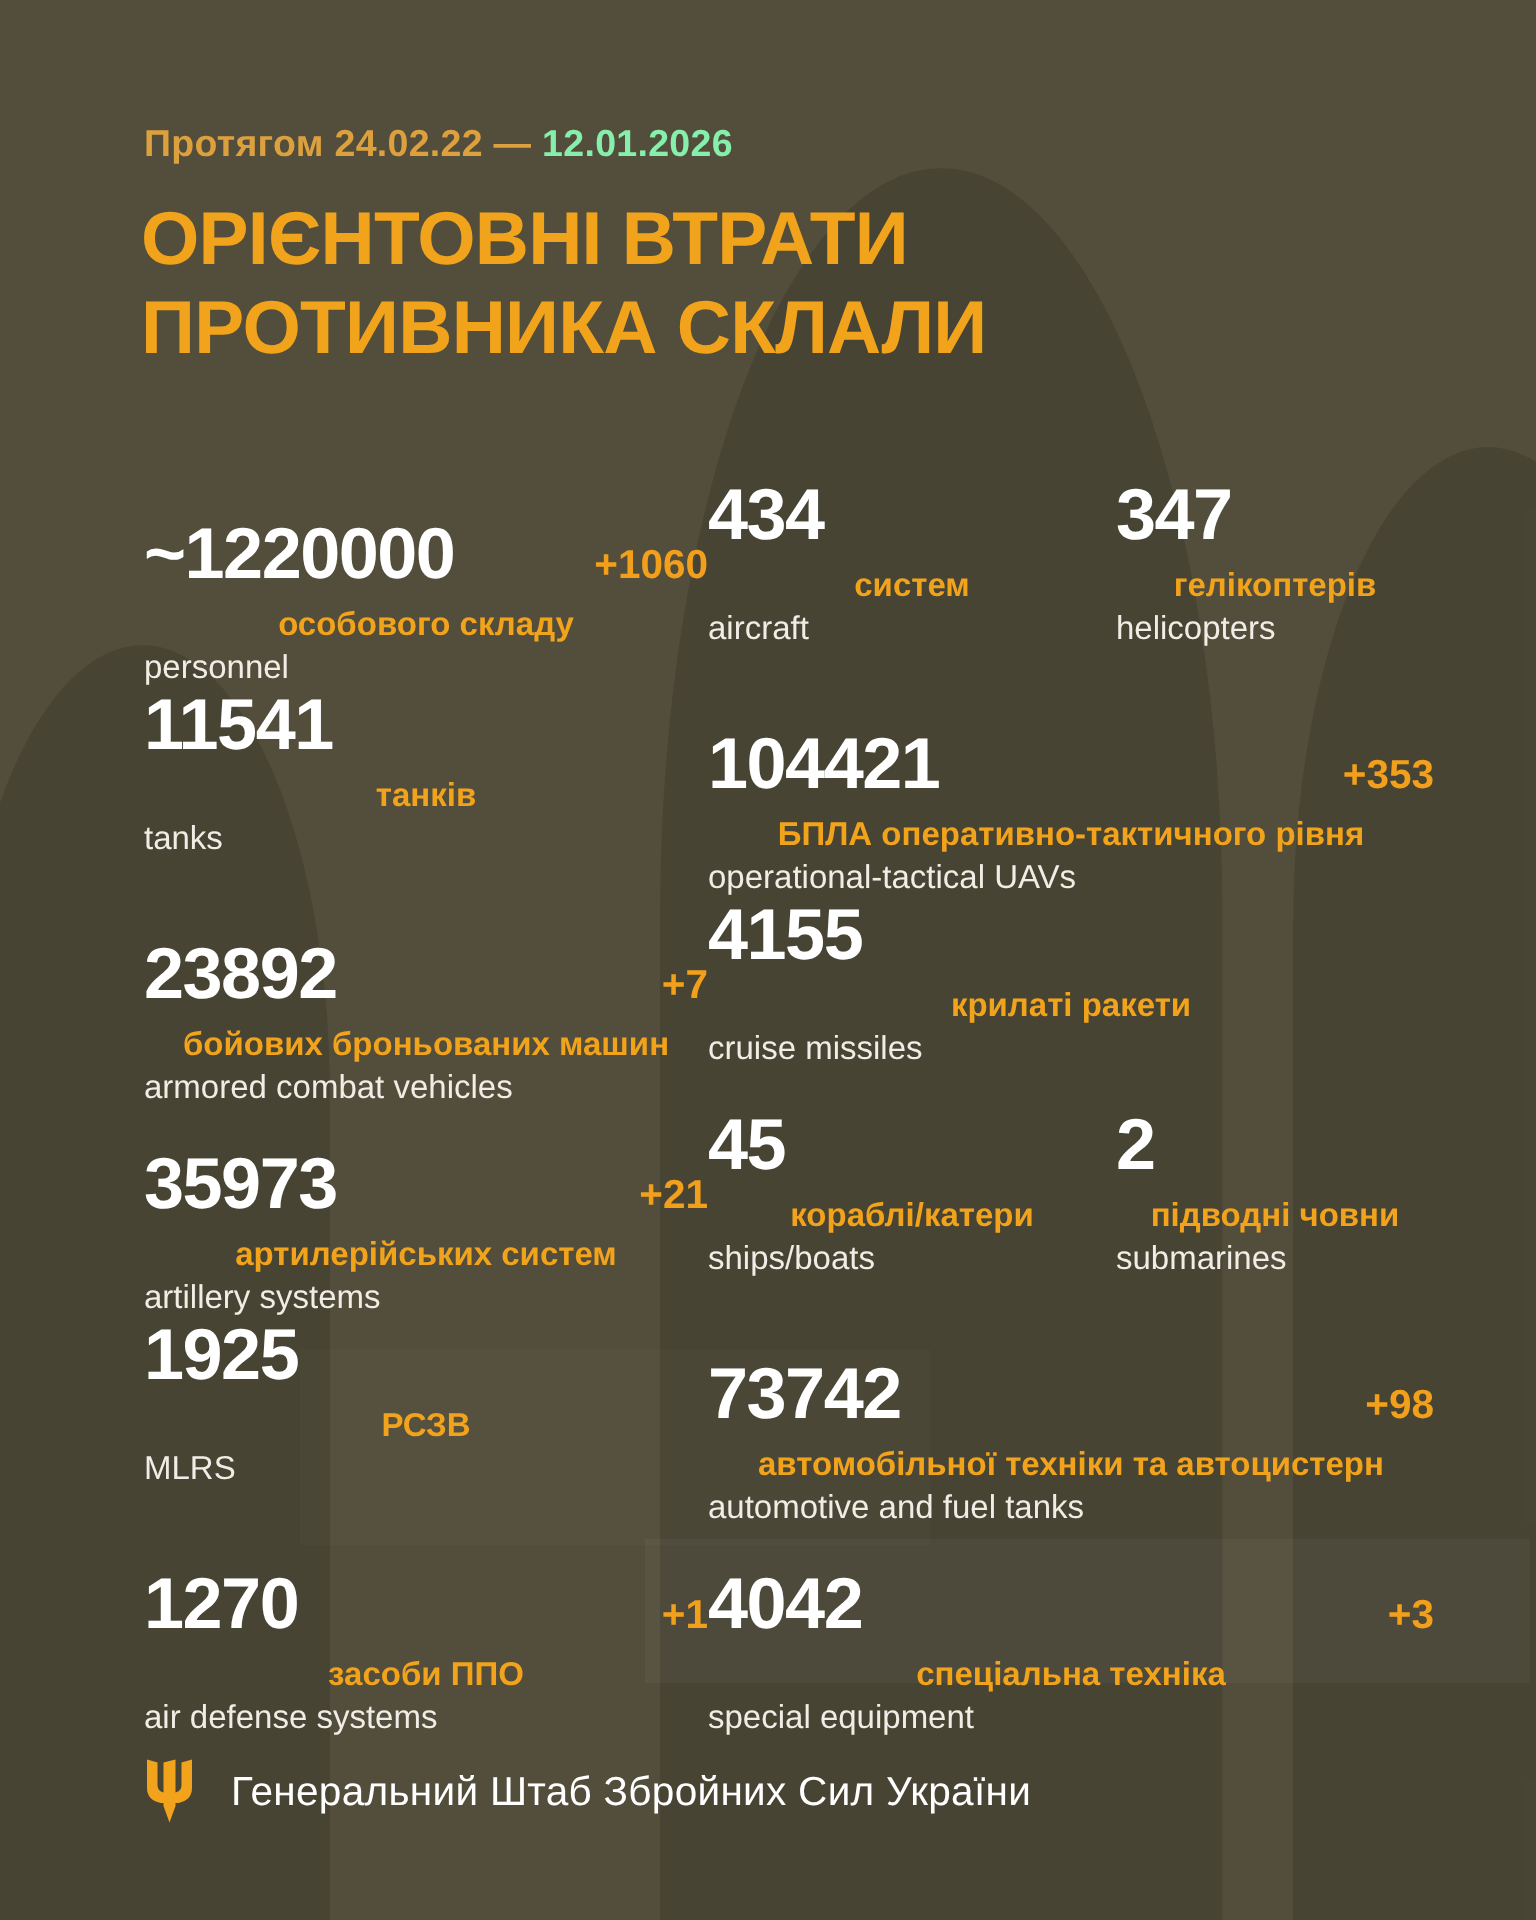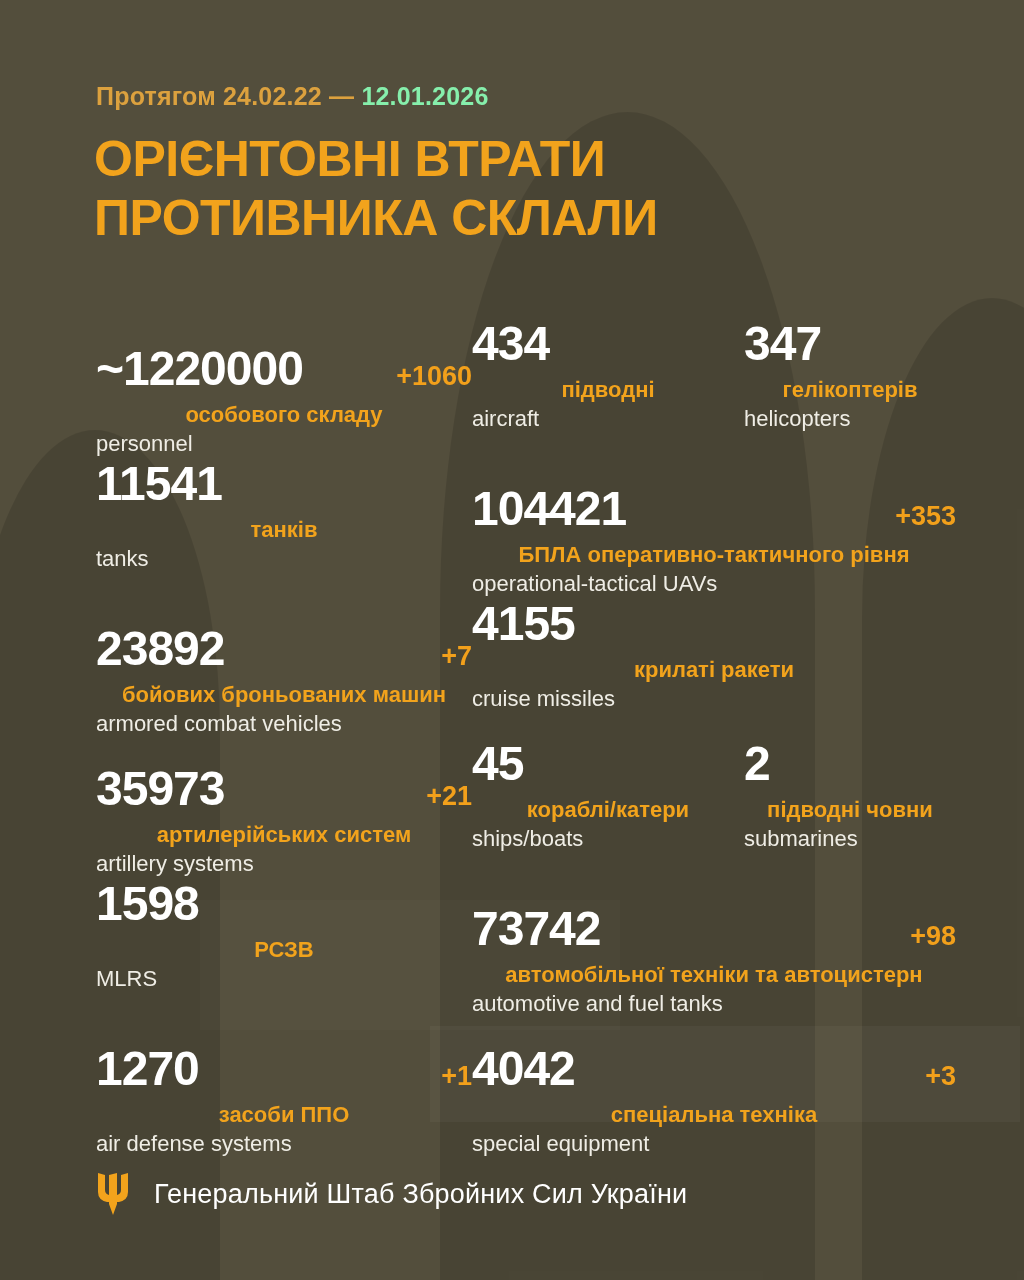--- a/index.html
+++ b/index.html
@@ -150,21 +150,21 @@
       <span class="delta">+1060</span>
     </div>
     <div class="ua">особового складу</div>
     <div class="en">personnel</div>
   </div>
 
   <div class="stat" style="grid-column:2;grid-row:1">
     <div class="num-line">
       <span class="num">434</span>
     </div>
-    <div class="ua">підводні</div>
+    <div class="ua">систем</div>
     <div class="en">aircraft</div>
   </div>
 
   <div class="stat" style="grid-column:3;grid-row:1">
     <div class="num-line">
       <span class="num">347</span>
     </div>
     <div class="ua">гелікоптерів</div>
     <div class="en">helicopters</div>
   </div>
@@ -223,21 +223,21 @@
   <div class="stat" style="grid-column:3;grid-row:4">
     <div class="num-line">
       <span class="num">2</span>
     </div>
     <div class="ua">підводні човни</div>
     <div class="en">submarines</div>
   </div>
 
   <div class="stat" style="grid-column:1;grid-row:5">
     <div class="num-line">
-      <span class="num">1598</span>
+      <span class="num">1925</span>
     </div>
     <div class="ua">РСЗВ</div>
     <div class="en">MLRS</div>
   </div>
 
   <div class="stat" style="grid-column:2 / span 2;grid-row:5">
     <div class="num-line">
       <span class="num">73742</span>
       <span class="delta">+98</span>
     </div>

